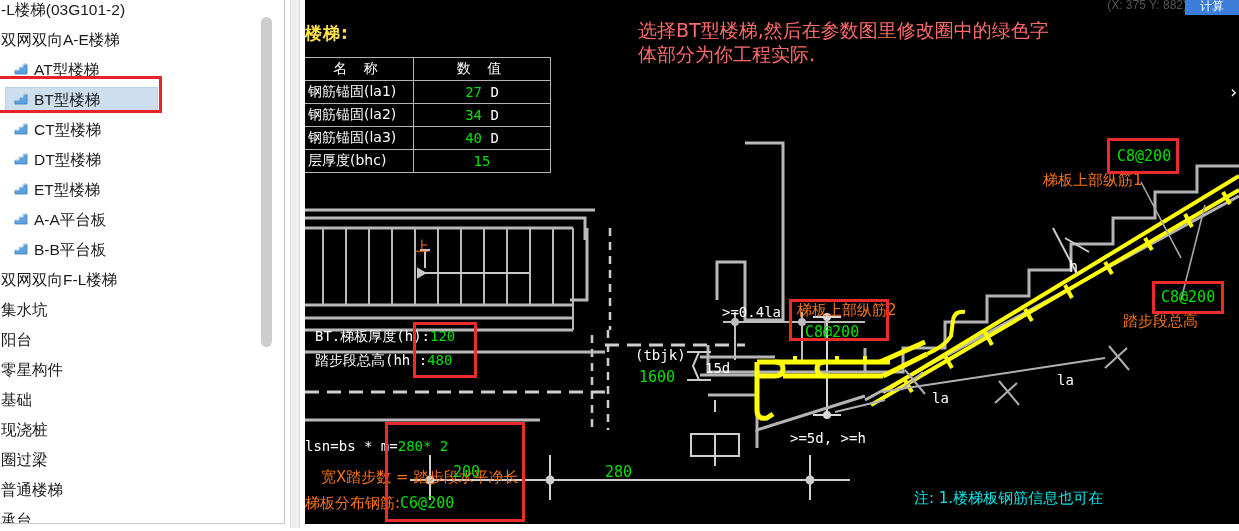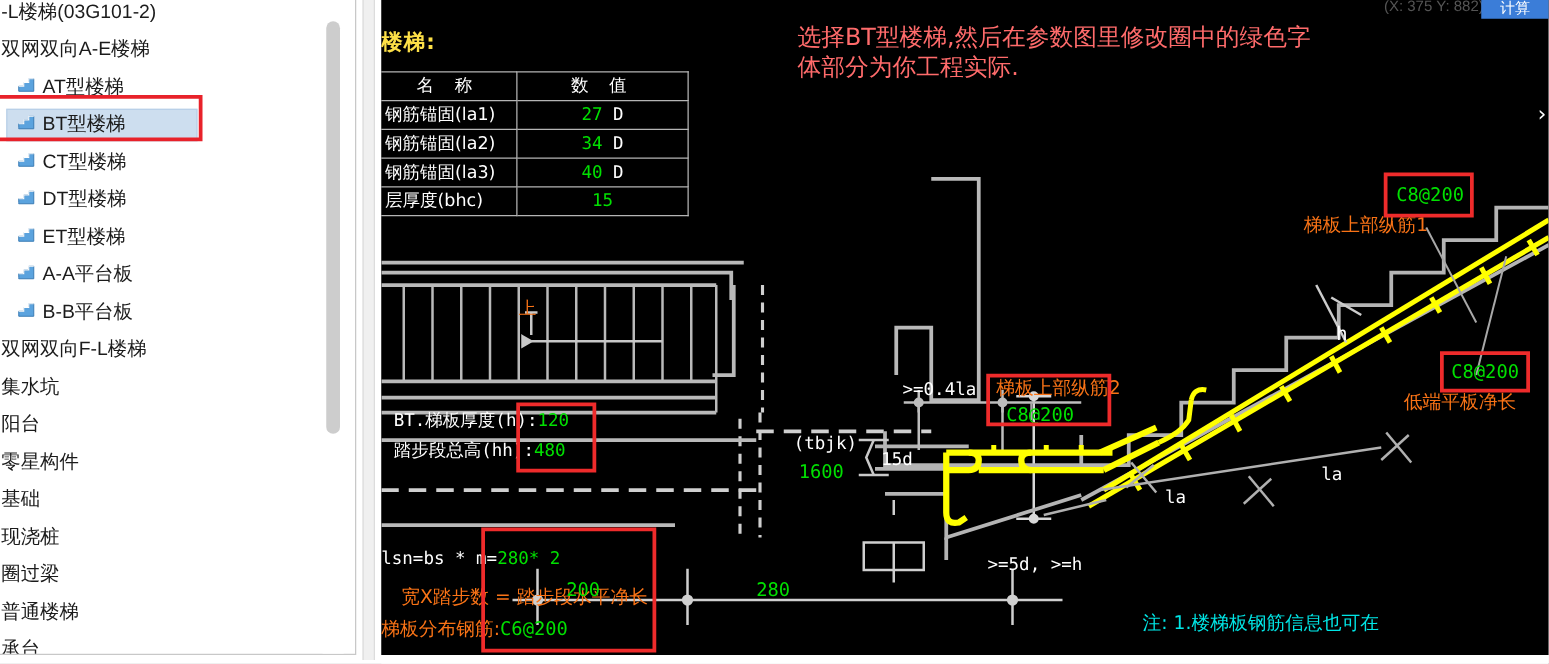--- a/index.html
+++ b/index.html
@@ -494,34 +494,34 @@
     </div>
     <div class="red-circle" style="left:80px; top:422px; width:140px; height:100px;"></div>
 
     <div class="lbl" style="left:330px; top:347px;">(tbjk)</div>
     <div class="lbl-grn" style="left:334px; top:368px;">1600</div>
 
     <div class="lbl" style="left:417px; top:304px;">&gt;=0.4la</div>
     <div class="lbl" style="left:400px; top:360px;">15d</div>
     <div class="lbl" style="left:627px; top:390px;">la</div>
     <div class="lbl" style="left:752px; top:372px;">la</div>
-    <div class="lbl" style="left:485px; top:430px;margin-top:14px;">&gt;=5d, &gt;=h</div>
+    <div class="lbl" style="left:485px; top:430px;">&gt;=5d, &gt;=h</div>
     <div class="lbl" style="left:764px; top:258px; font-size:15px;">h</div>
 
     <div class="lbl-cn" style="left:492px; top:301px;">梯板上部纵筋2</div>
     <div class="lbl-grn" style="left:500px; top:323px;">C8@200</div>
     <div class="red-circle" style="left:484px; top:299px; width:100px; height:42px;"></div>
 
     <div class="lbl-grn" style="left:812px; top:147px;">C8@200</div>
     <div class="red-circle" style="left:802px; top:138px; width:72px; height:36px;"></div>
     <div class="lbl-cn" style="left:738px; top:171px;">梯板上部纵筋1</div>
 
     <div class="lbl-grn" style="left:856px; top:288px;">C8@200</div>
     <div class="red-circle" style="left:847px; top:281px; width:72px; height:33px;"></div>
-    <div class="lbl-cn" style="left:818px; top:312px;">低端平板净长</div>
+    <div class="lbl-cn" style="left:818px; top:312px;">踏步段总高</div>
 
     <div class="lbl-grn" style="left:148px; top:463px;">200</div>
     <div class="lbl-grn" style="left:300px; top:463px;">280</div>
     <div class="lbl-cn-cy" style="left:609px; top:489px;">注: 1.楼梯板钢筋信息也可在</div>
 
     <div class="chev-right">›</div>
   </div>
 
   <div class="cad-bottom-strip"></div>
 

